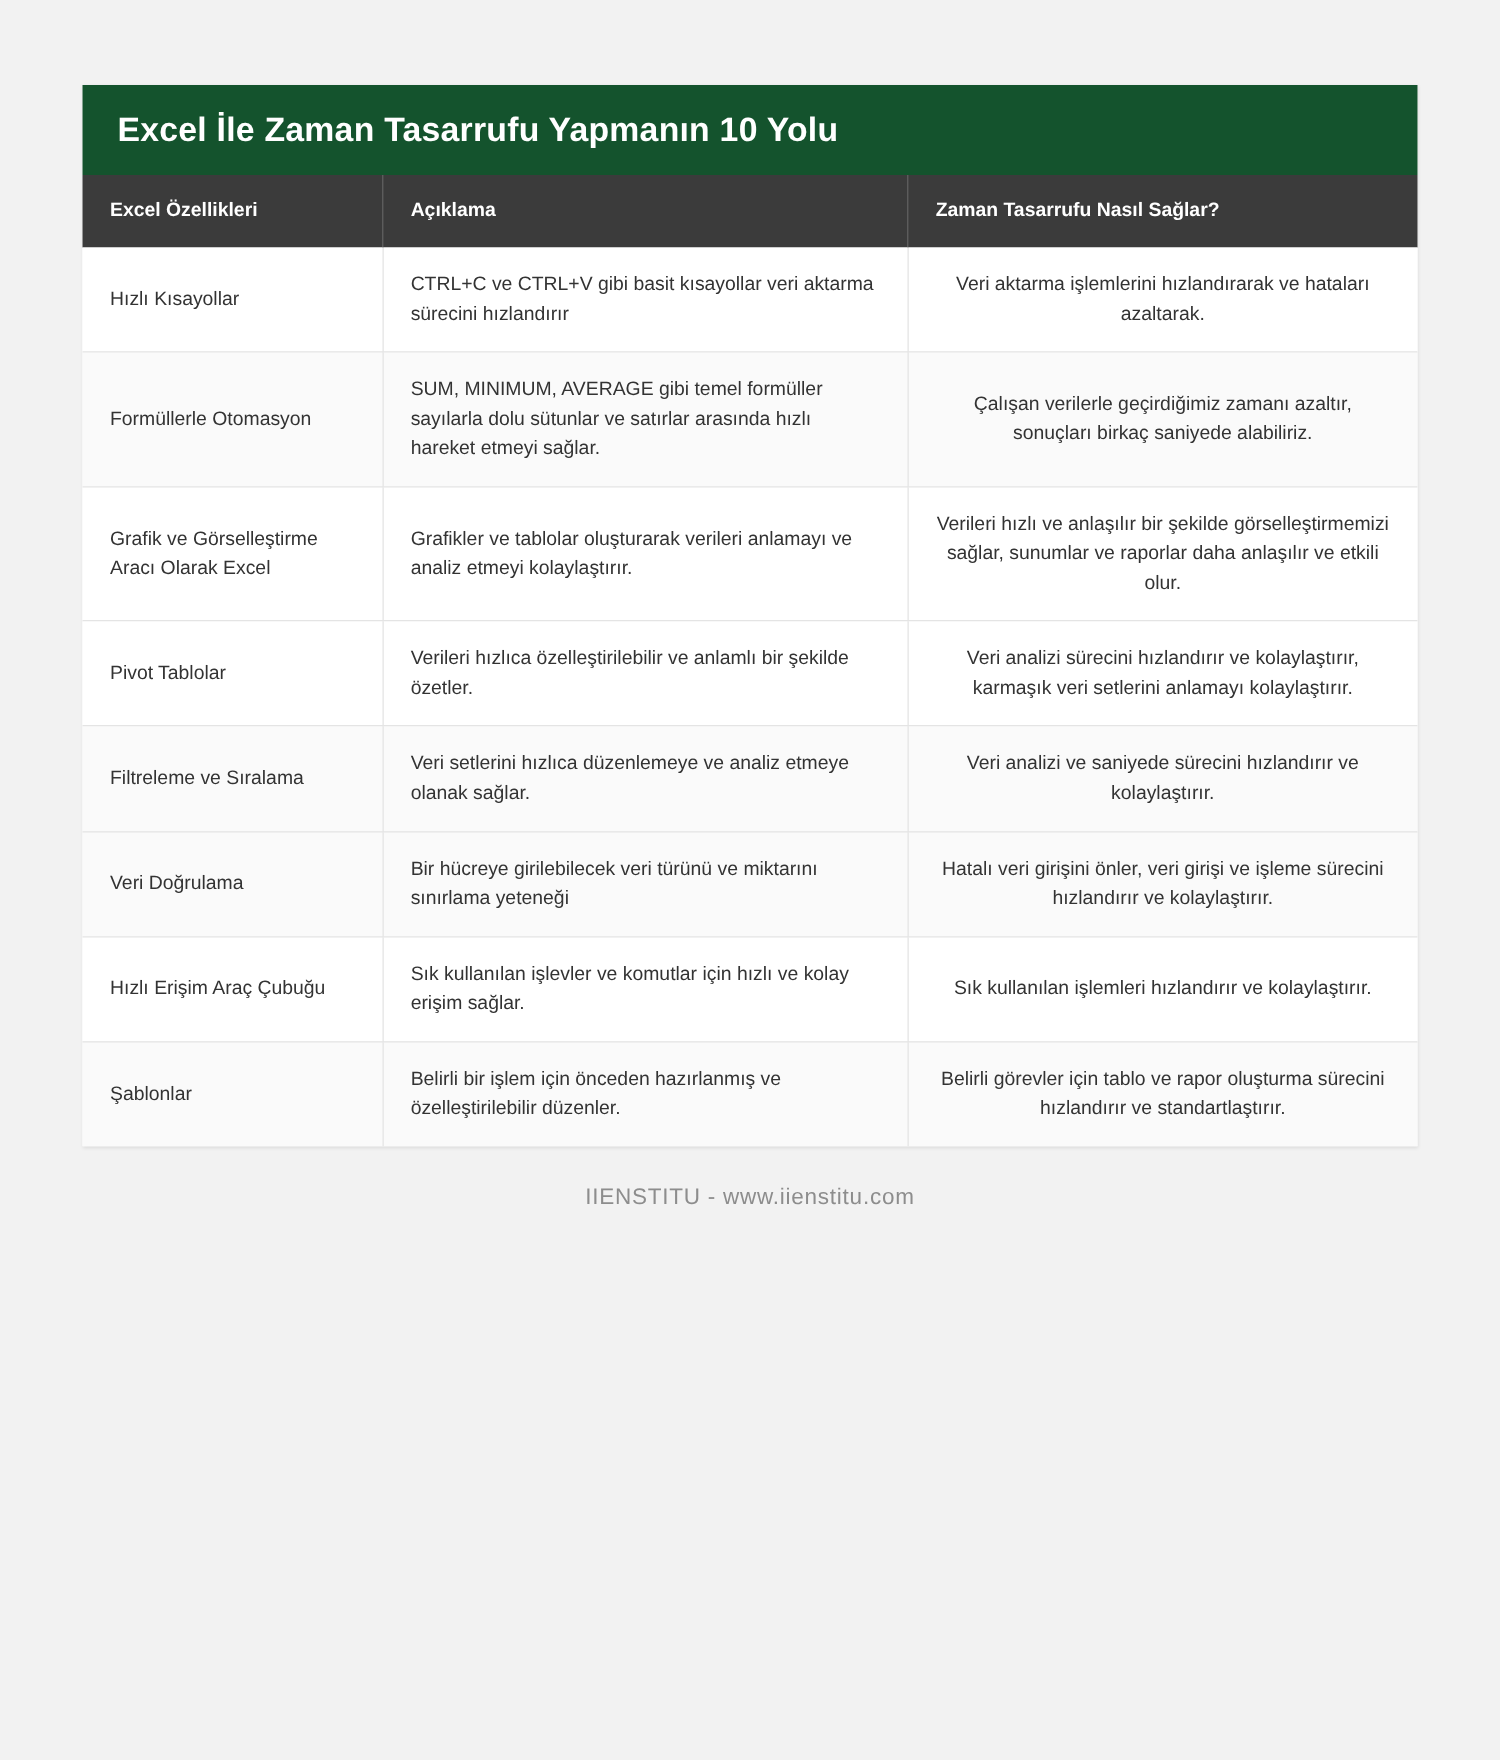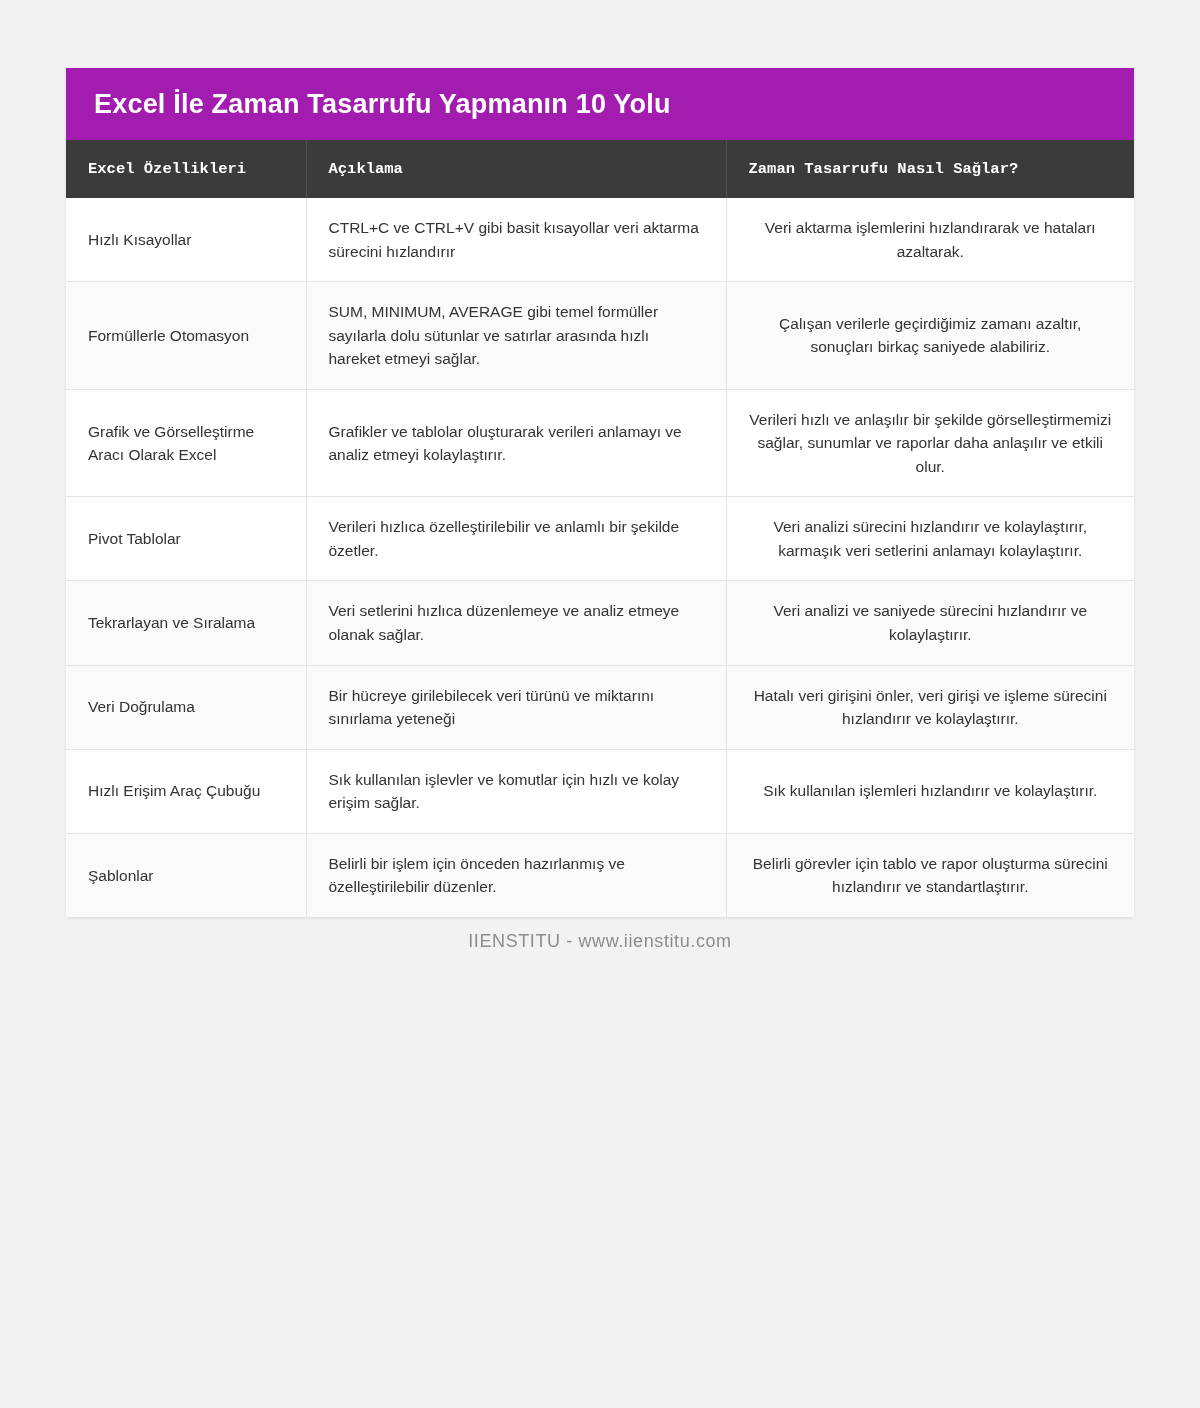--- a/index.html
+++ b/index.html
@@ -24,21 +24,21 @@
     padding-top: 68px;
   }
 
   .card {
     width: 1068px;
     background: #ffffff;
     box-shadow: 0 1px 3px rgba(0,0,0,0.10);
   }
 
   .title-bar {
-    background: #a21caf;
+    background: #14532d;
     height: 72px;
     display: flex;
     align-items: center;
     padding: 4px 28px;
     box-sizing: border-box;
   }
   .title-bar .title {
     color: #ffffff;
     font-size: 27px;
     font-weight: bold;
@@ -53,21 +53,20 @@
 
   table.matrix th {
     background: #3b3b3b;
     color: #ffffff;
     font-size: 15.5px;
     font-weight: bold;
     text-align: left;
     padding: 20px 22px;
     vertical-align: middle;
     border-right: 1px solid #4f4f4f;
-    font-family: Liberation Mono, monospace;
   }
   table.matrix th:last-child { border-right: none; }
 
   table.matrix td {
     font-size: 15.5px;
     color: #333333;
     line-height: 1.52;
     padding: 18px 22px;
     vertical-align: middle;
     border-bottom: 1px solid #e4e4e4;
@@ -77,21 +76,21 @@
   table.matrix td:last-child { border-right: none; text-align: center; }
   table.matrix tr:last-child td { border-bottom: none; }
 
   table.matrix tr.alt td { background: #fafafa; }
 
   .col-feature { width: 240px; }
   .col-desc    { width: 420px; }
   .col-benefit { width: 408px; }
 
   .footer {
-    margin-top: 14px;
+    margin-top: 30px;
     width: 1068px;
     text-align: center;
     color: #8d8d8d;
     font-size: 18px;
     letter-spacing: 0.6px;
   }
 </style>
 </head>
 <body>
 
@@ -131,21 +130,21 @@
           <td>Grafik ve Görselleştirme Aracı Olarak Excel</td>
           <td>Grafikler ve tablolar oluşturarak verileri anlamayı ve analiz etmeyi kolaylaştırır.</td>
           <td>Verileri hızlı ve anlaşılır bir şekilde görselleştirmemizi sağlar, sunumlar ve raporlar daha anlaşılır ve etkili olur.</td>
         </tr>
         <tr>
           <td>Pivot Tablolar</td>
           <td>Verileri hızlıca özelleştirilebilir ve anlamlı bir şekilde özetler.</td>
           <td>Veri analizi sürecini hızlandırır ve kolaylaştırır, karmaşık veri setlerini anlamayı kolaylaştırır.</td>
         </tr>
         <tr class="alt">
-          <td>Tekrarlayan ve Sıralama</td>
+          <td>Filtreleme ve Sıralama</td>
           <td>Veri setlerini hızlıca düzenlemeye ve analiz etmeye olanak sağlar.</td>
           <td>Veri analizi ve saniyede sürecini hızlandırır ve kolaylaştırır.</td>
         </tr>
         <tr class="alt">
           <td>Veri Doğrulama</td>
           <td>Bir hücreye girilebilecek veri türünü ve miktarını sınırlama yeteneği</td>
           <td>Hatalı veri girişini önler, veri girişi ve işleme sürecini hızlandırır ve kolaylaştırır.</td>
         </tr>
         <tr>
           <td>Hızlı Erişim Araç Çubuğu</td>

